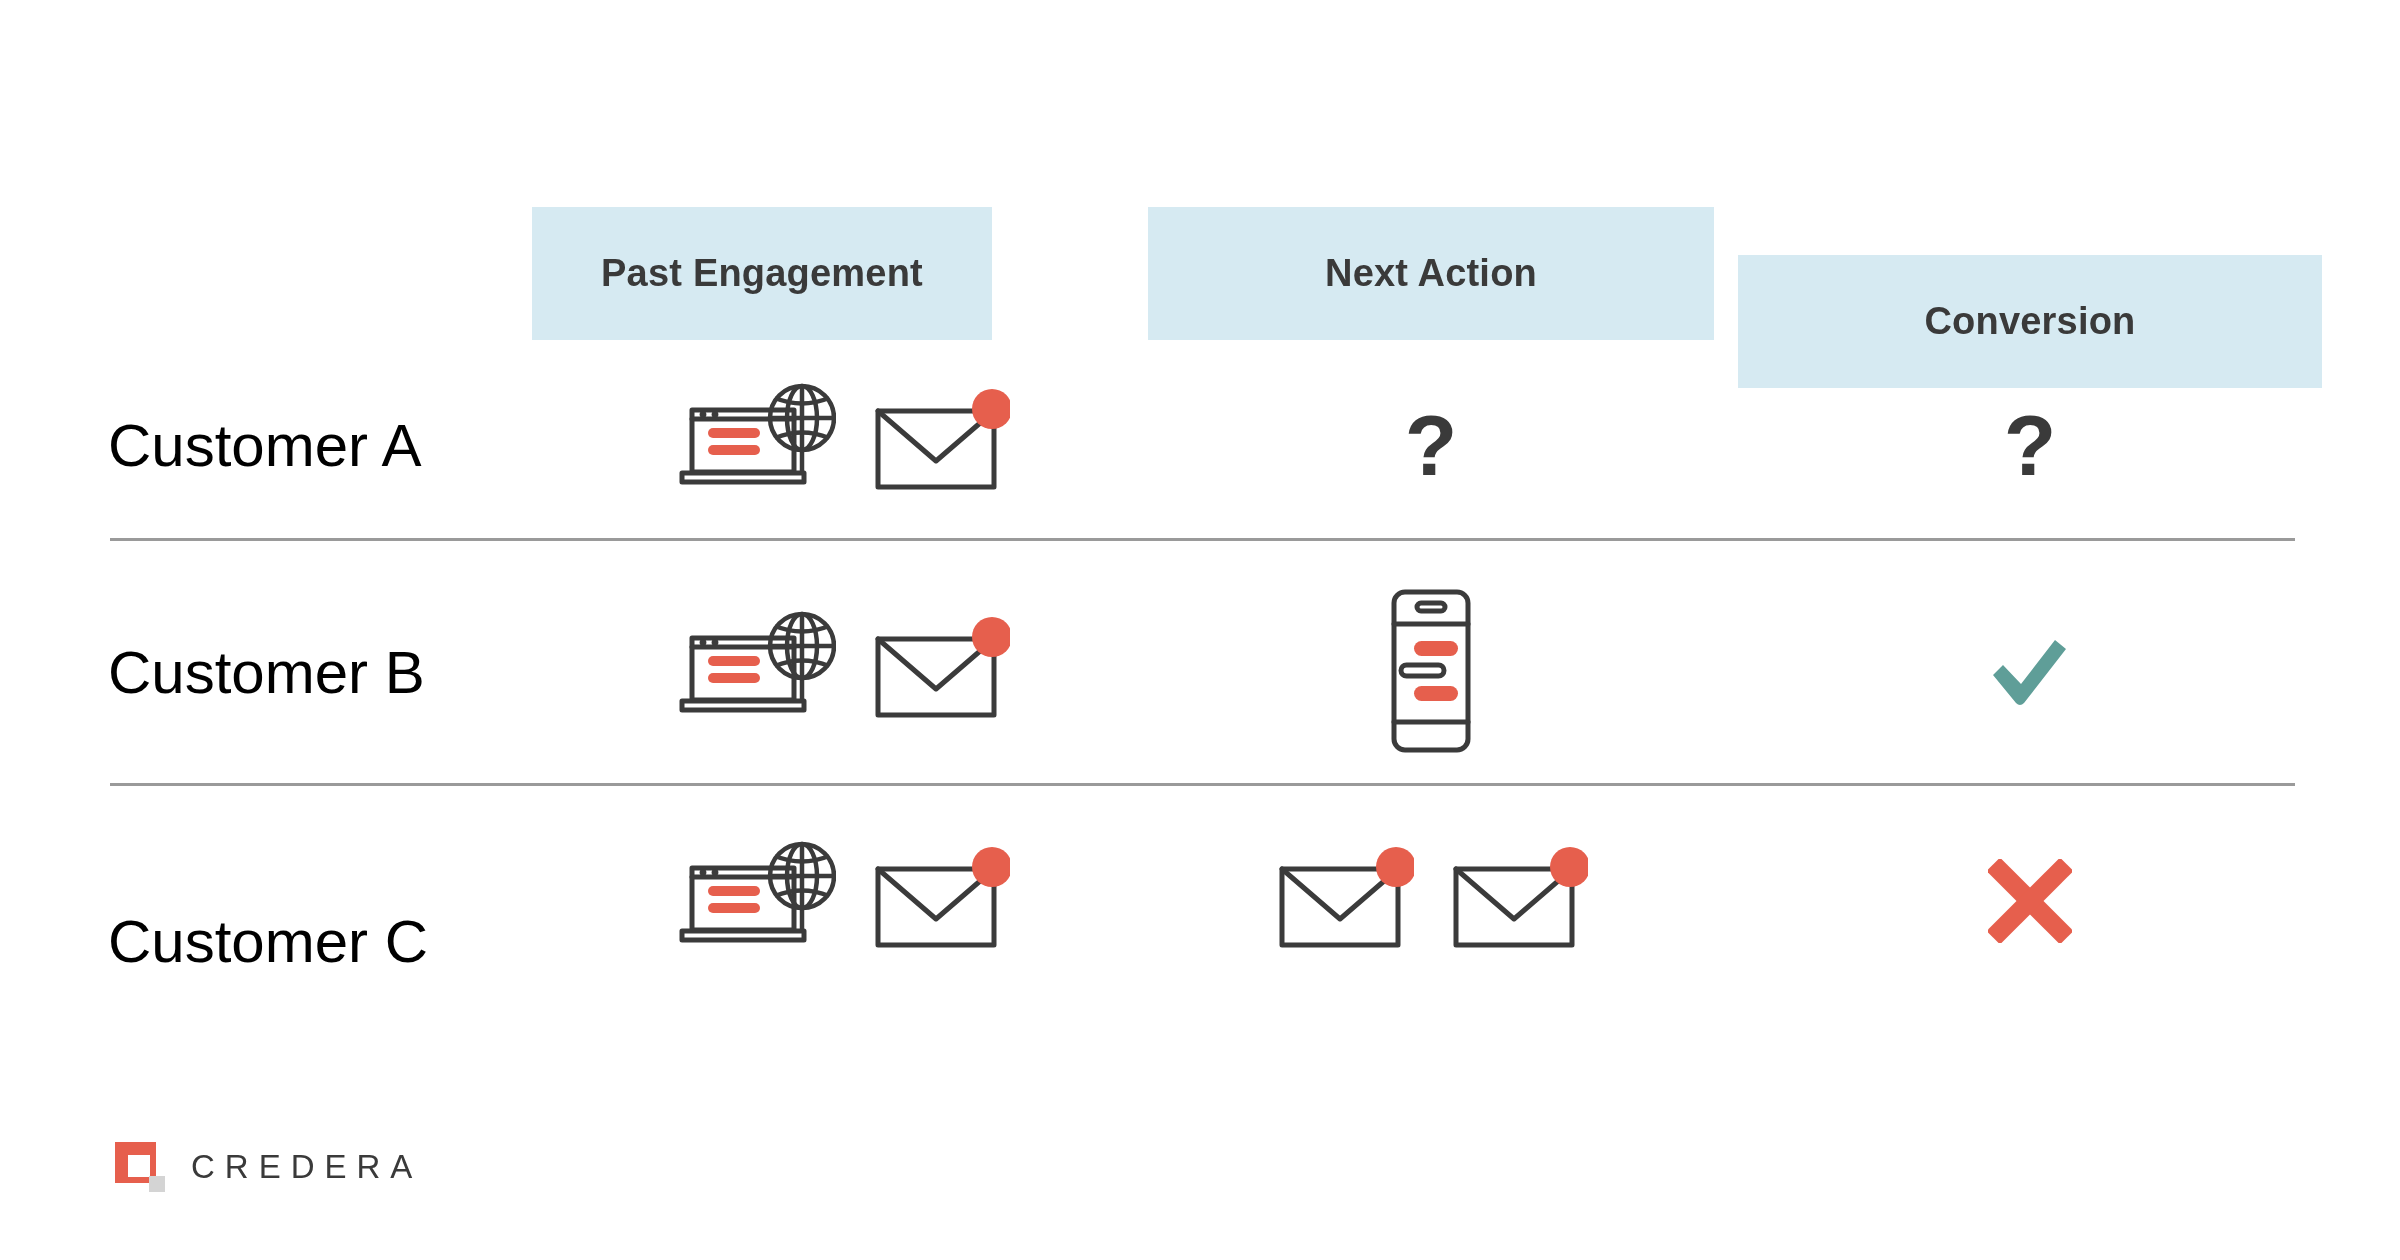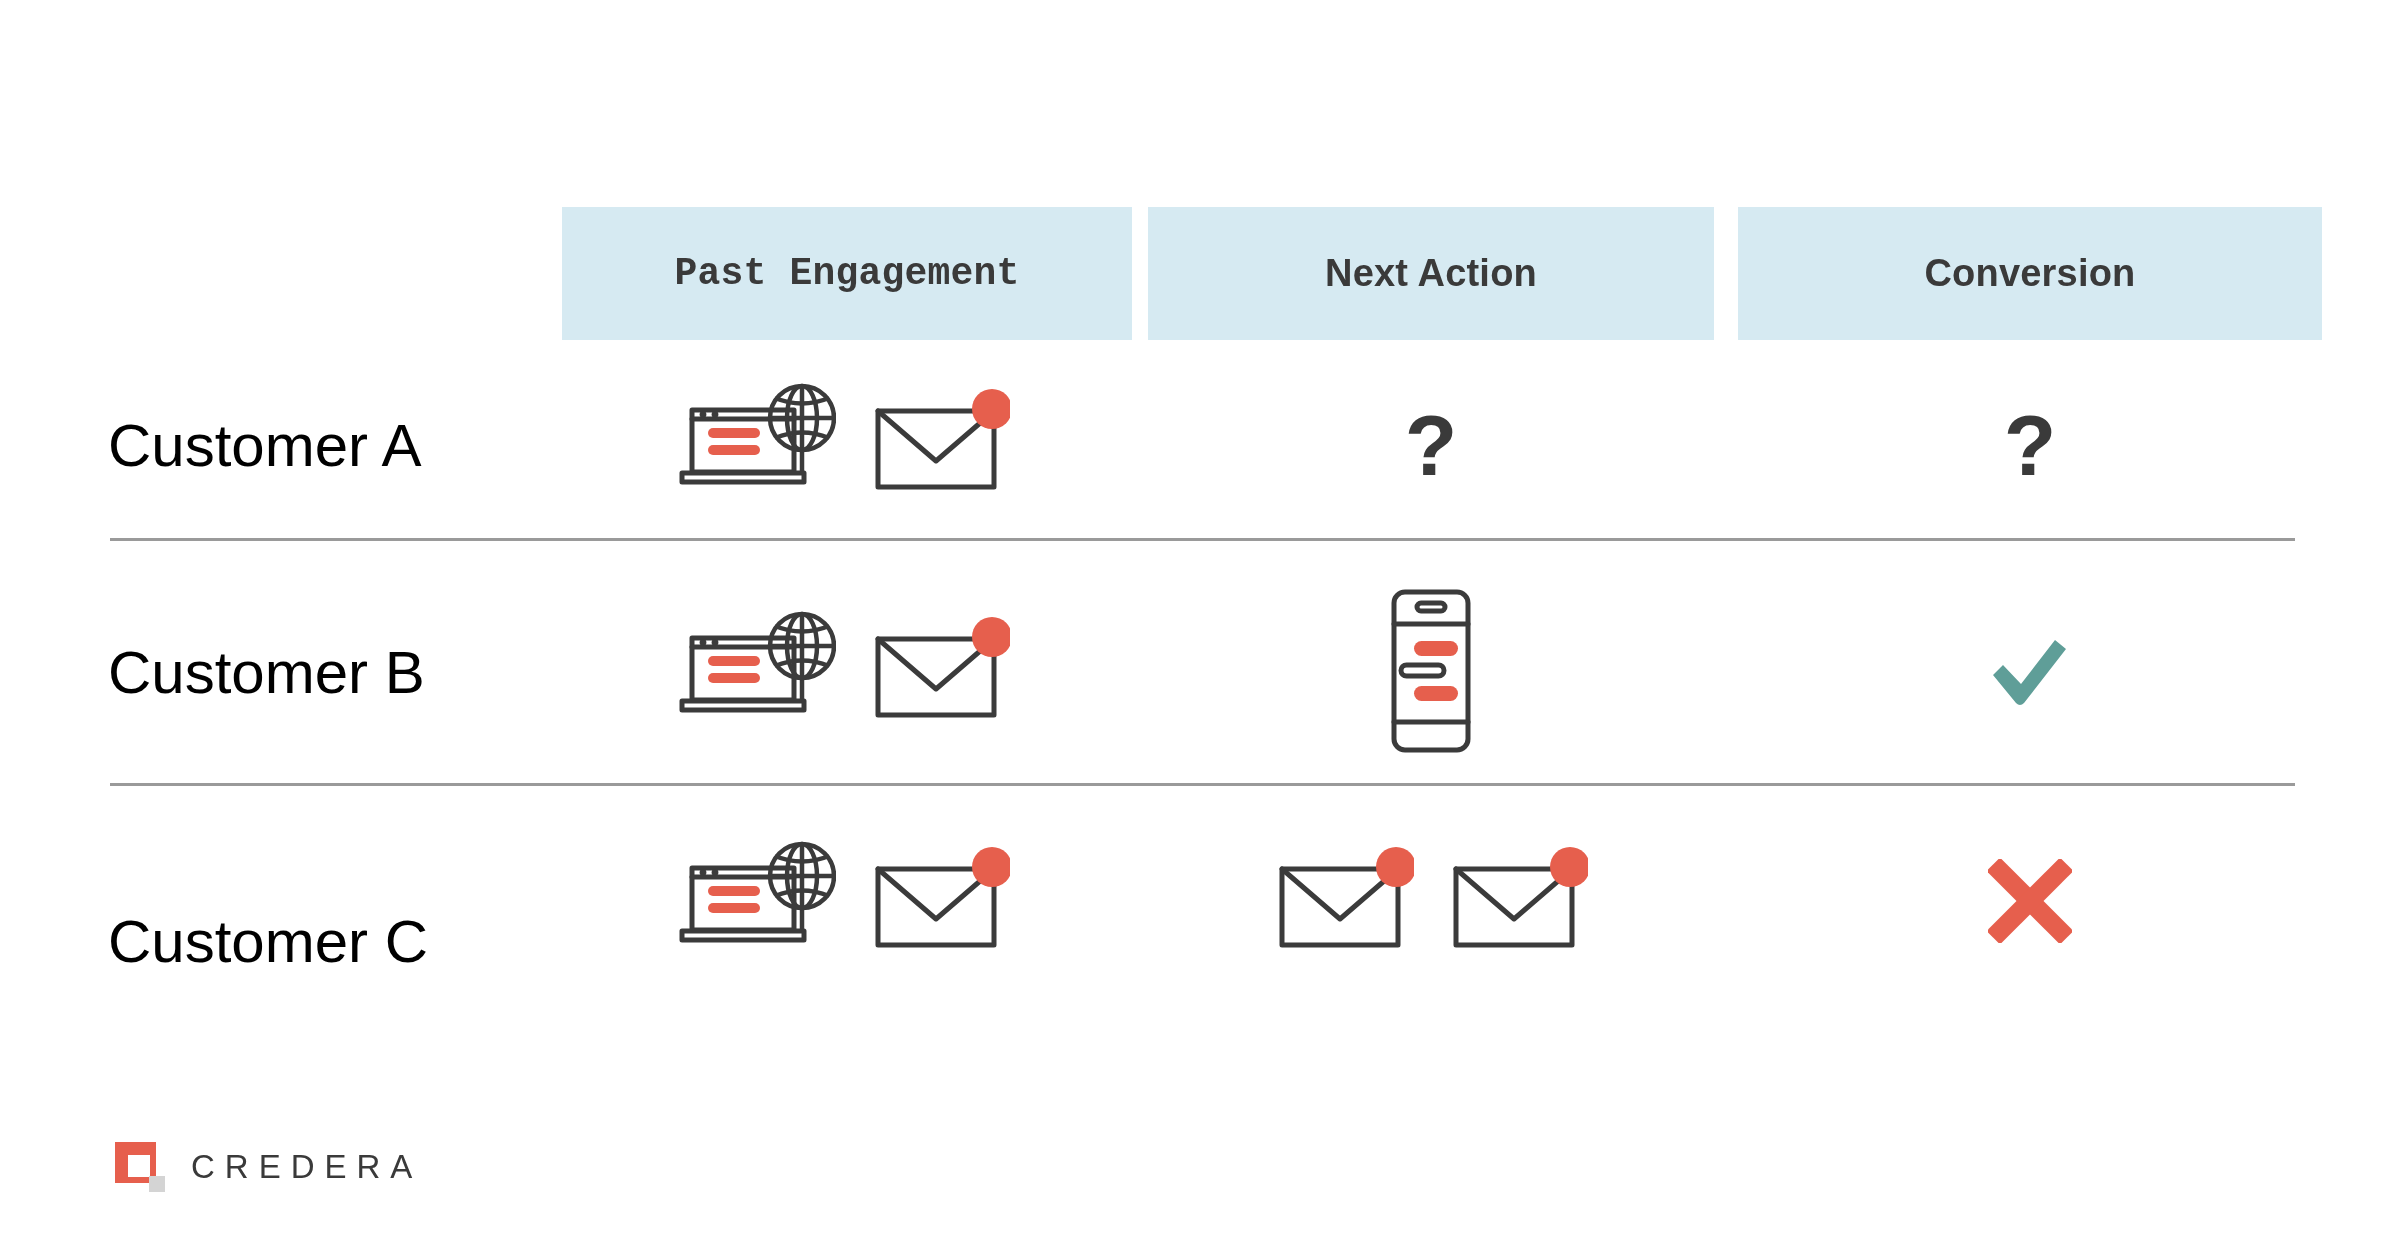--- a/index.html
+++ b/index.html
@@ -29,23 +29,23 @@
     align-items: center;
     justify-content: center;
   }
   .hdr-label {
     font-size: 38px;
     font-weight: bold;
     color: #3a3a3a;
     letter-spacing: 0.2px;
     white-space: nowrap;
   }
-  #hdr-past      { left: 562px;  width: 570px; font-family: Liberation Mono, monospace; }
+  #hdr-past      { left: 532px;  width: 460px; }
   #hdr-next      { left: 1148px; width: 566px; text-align: center; }
-  #hdr-conversion{ left: 1738px; width: 584px; }
+  #hdr-conversion{ left: 1738px; width: 584px; margin-top: 48px; }
 
   
   .row-label {
     position: absolute;
     left: 108px;
     font-size: 60px;
     font-weight: normal;
     color: #000000;
     white-space: nowrap;
     transform: translateY(-50%);

